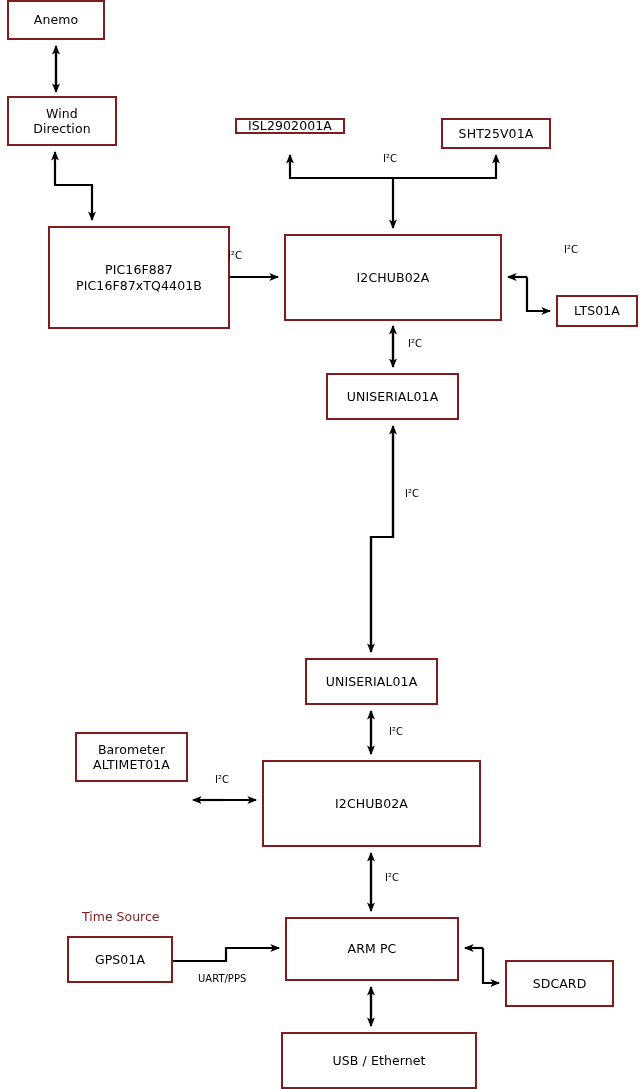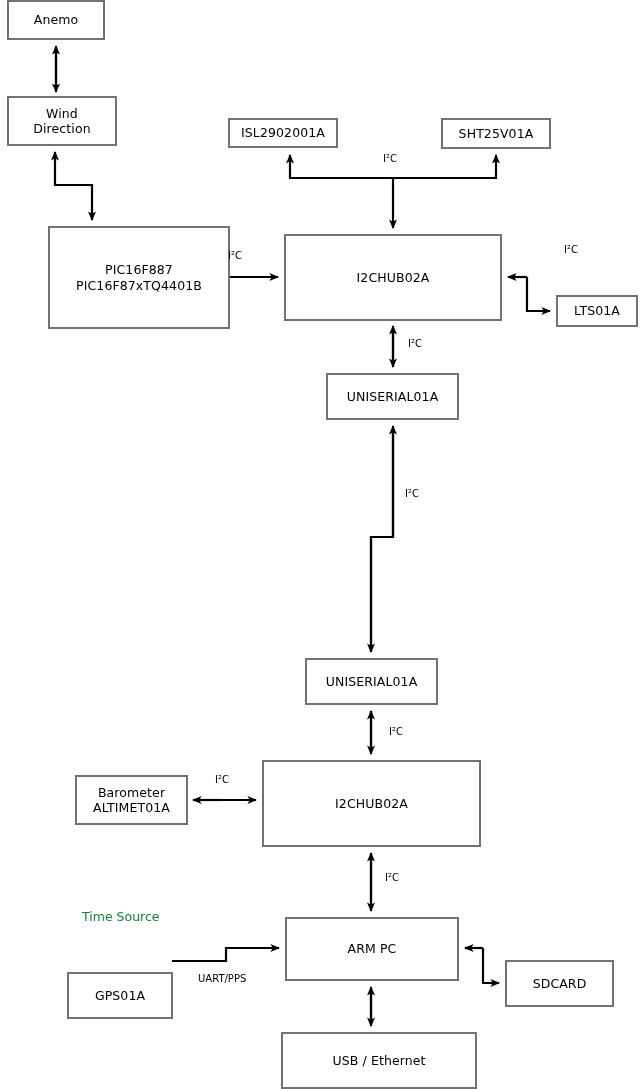--- a/index.html
+++ b/index.html
@@ -20,21 +20,21 @@
     position: absolute;
     left: 0;
     top: 0;
     width: 640px;
     height: 1089px;
     pointer-events: none;
   }
   .node {
     position: absolute;
     box-sizing: border-box;
-    border: 2px solid #737373;
+    border: 2px solid #7f1d1d;
     background: #ffffff;
     display: flex;
     align-items: center;
     justify-content: center;
     text-align: center;
     color: #000000;
     font-size: 12.5px;
     line-height: 1.22;
     letter-spacing: 0.1px;
     z-index: 2;
@@ -46,21 +46,21 @@
   .wire-label {
     position: absolute;
     color: #000000;
     font-size: 10px;
     line-height: 1;
     white-space: nowrap;
     z-index: 3;
   }
   .free-label {
     position: absolute;
-    color: #15803d;
+    color: #7f1d1d;
     font-size: 12.5px;
     line-height: 1;
     white-space: nowrap;
     z-index: 3;
   }
 </style>
 </head>
 <body>
 
 <div id="diagram-root">
@@ -121,21 +121,21 @@
   <div class="node" style="left:7px; top:96px; width:110px; height:50px;">
     <span>Wind
 Direction</span>
   </div>
 
   <div class="node" style="left:3px; top:226px; width:182px; height:103px;margin-left:45px;">
     <span>PIC16F887
 PIC16F87xTQ4401B</span>
   </div>
 
-  <div class="node" style="left:228px; top:118px; width:110px; height:30px;">
+  <div class="node" style="left:235px; top:118px; width:110px; height:16px;">
     <span>ISL2902001A</span>
   </div>
 
   <div class="node" style="left:441px; top:118px; width:110px; height:31px;">
     <span>SHT25V01A</span>
   </div>
 
   <div class="node" style="left:284px; top:234px; width:218px; height:87px;">
     <span>I2CHUB02A</span>
   </div>
@@ -145,30 +145,30 @@
   </div>
 
   <div class="node" style="left:326px; top:373px; width:133px; height:47px;">
     <span>UNISERIAL01A</span>
   </div>
 
   <div class="node" style="left:305px; top:658px; width:133px; height:47px;">
     <span>UNISERIAL01A</span>
   </div>
 
-  <div class="node" style="left:75px; top:775px; width:113px; height:50px;">
+  <div class="node" style="left:75px; top:732px; width:113px; height:50px;">
     <span>Barometer
 ALTIMET01A</span>
   </div>
 
   <div class="node" style="left:262px; top:760px; width:219px; height:87px;">
     <span>I2CHUB02A</span>
   </div>
 
-  <div class="node" style="left:67px; top:936px; width:106px; height:47px;margin-top:36px;">
+  <div class="node" style="left:67px; top:936px; width:106px; height:47px;">
     <span>GPS01A</span>
   </div>
 
   <div class="node" style="left:505px; top:960px; width:109px; height:47px;">
     <span>SDCARD</span>
   </div>
 
   <div class="node" style="left:285px; top:917px; width:174px; height:64px;">
     <span>ARM PC</span>
   </div>

